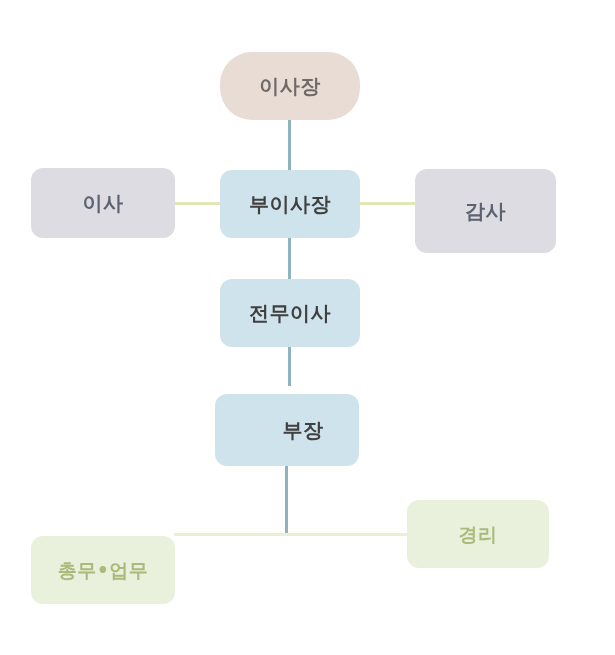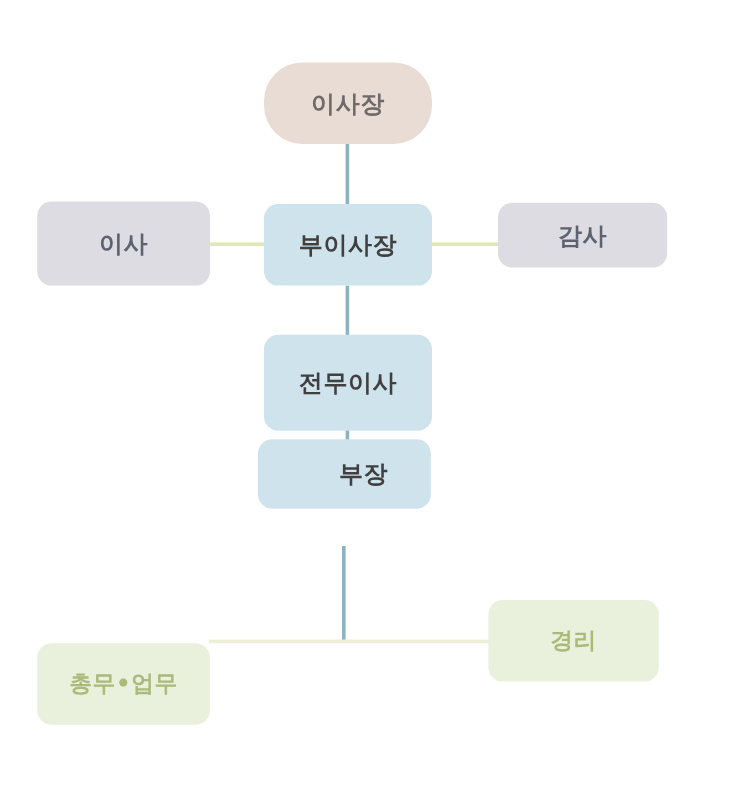--- a/index.html
+++ b/index.html
@@ -105,29 +105,29 @@
   </div>
 
   <div class="node lavender" style="left:31px; top:168px; width:144px; height:70px;">
     <span class="label">이사</span>
   </div>
 
   <div class="node blue" style="left:220px; top:170px; width:140px; height:68px;">
     <span class="label">부이사장</span>
   </div>
 
-  <div class="node lavender" style="left:415px; top:169px; width:141px; height:54px;">
+  <div class="node lavender" style="left:415px; top:169px; width:141px; height:84px;">
     <span class="label">감사</span>
   </div>
 
-  <div class="node blue" style="left:220px; top:279px; width:140px; height:80px;align-items:center;">
+  <div class="node blue" style="left:220px; top:279px; width:140px; height:68px;align-items:center;">
     <span class="label">전무이사</span>
   </div>
 
-  <div class="node blue" style="left:215px; top:366px; width:144px; height:58px;padding-left:32px;">
+  <div class="node blue" style="left:215px; top:394px; width:144px; height:72px;padding-left:32px;">
     <span class="label">부장</span>
   </div>
 
   <div class="node green" style="left:31px; top:500px; width:144px; height:68px;margin-top:36px;">
     <span class="label">총무•업무</span>
   </div>
 
   <div class="node green" style="left:407px; top:500px; width:142px; height:68px;text-align:right;">
     <span class="label">경리</span>
   </div>

